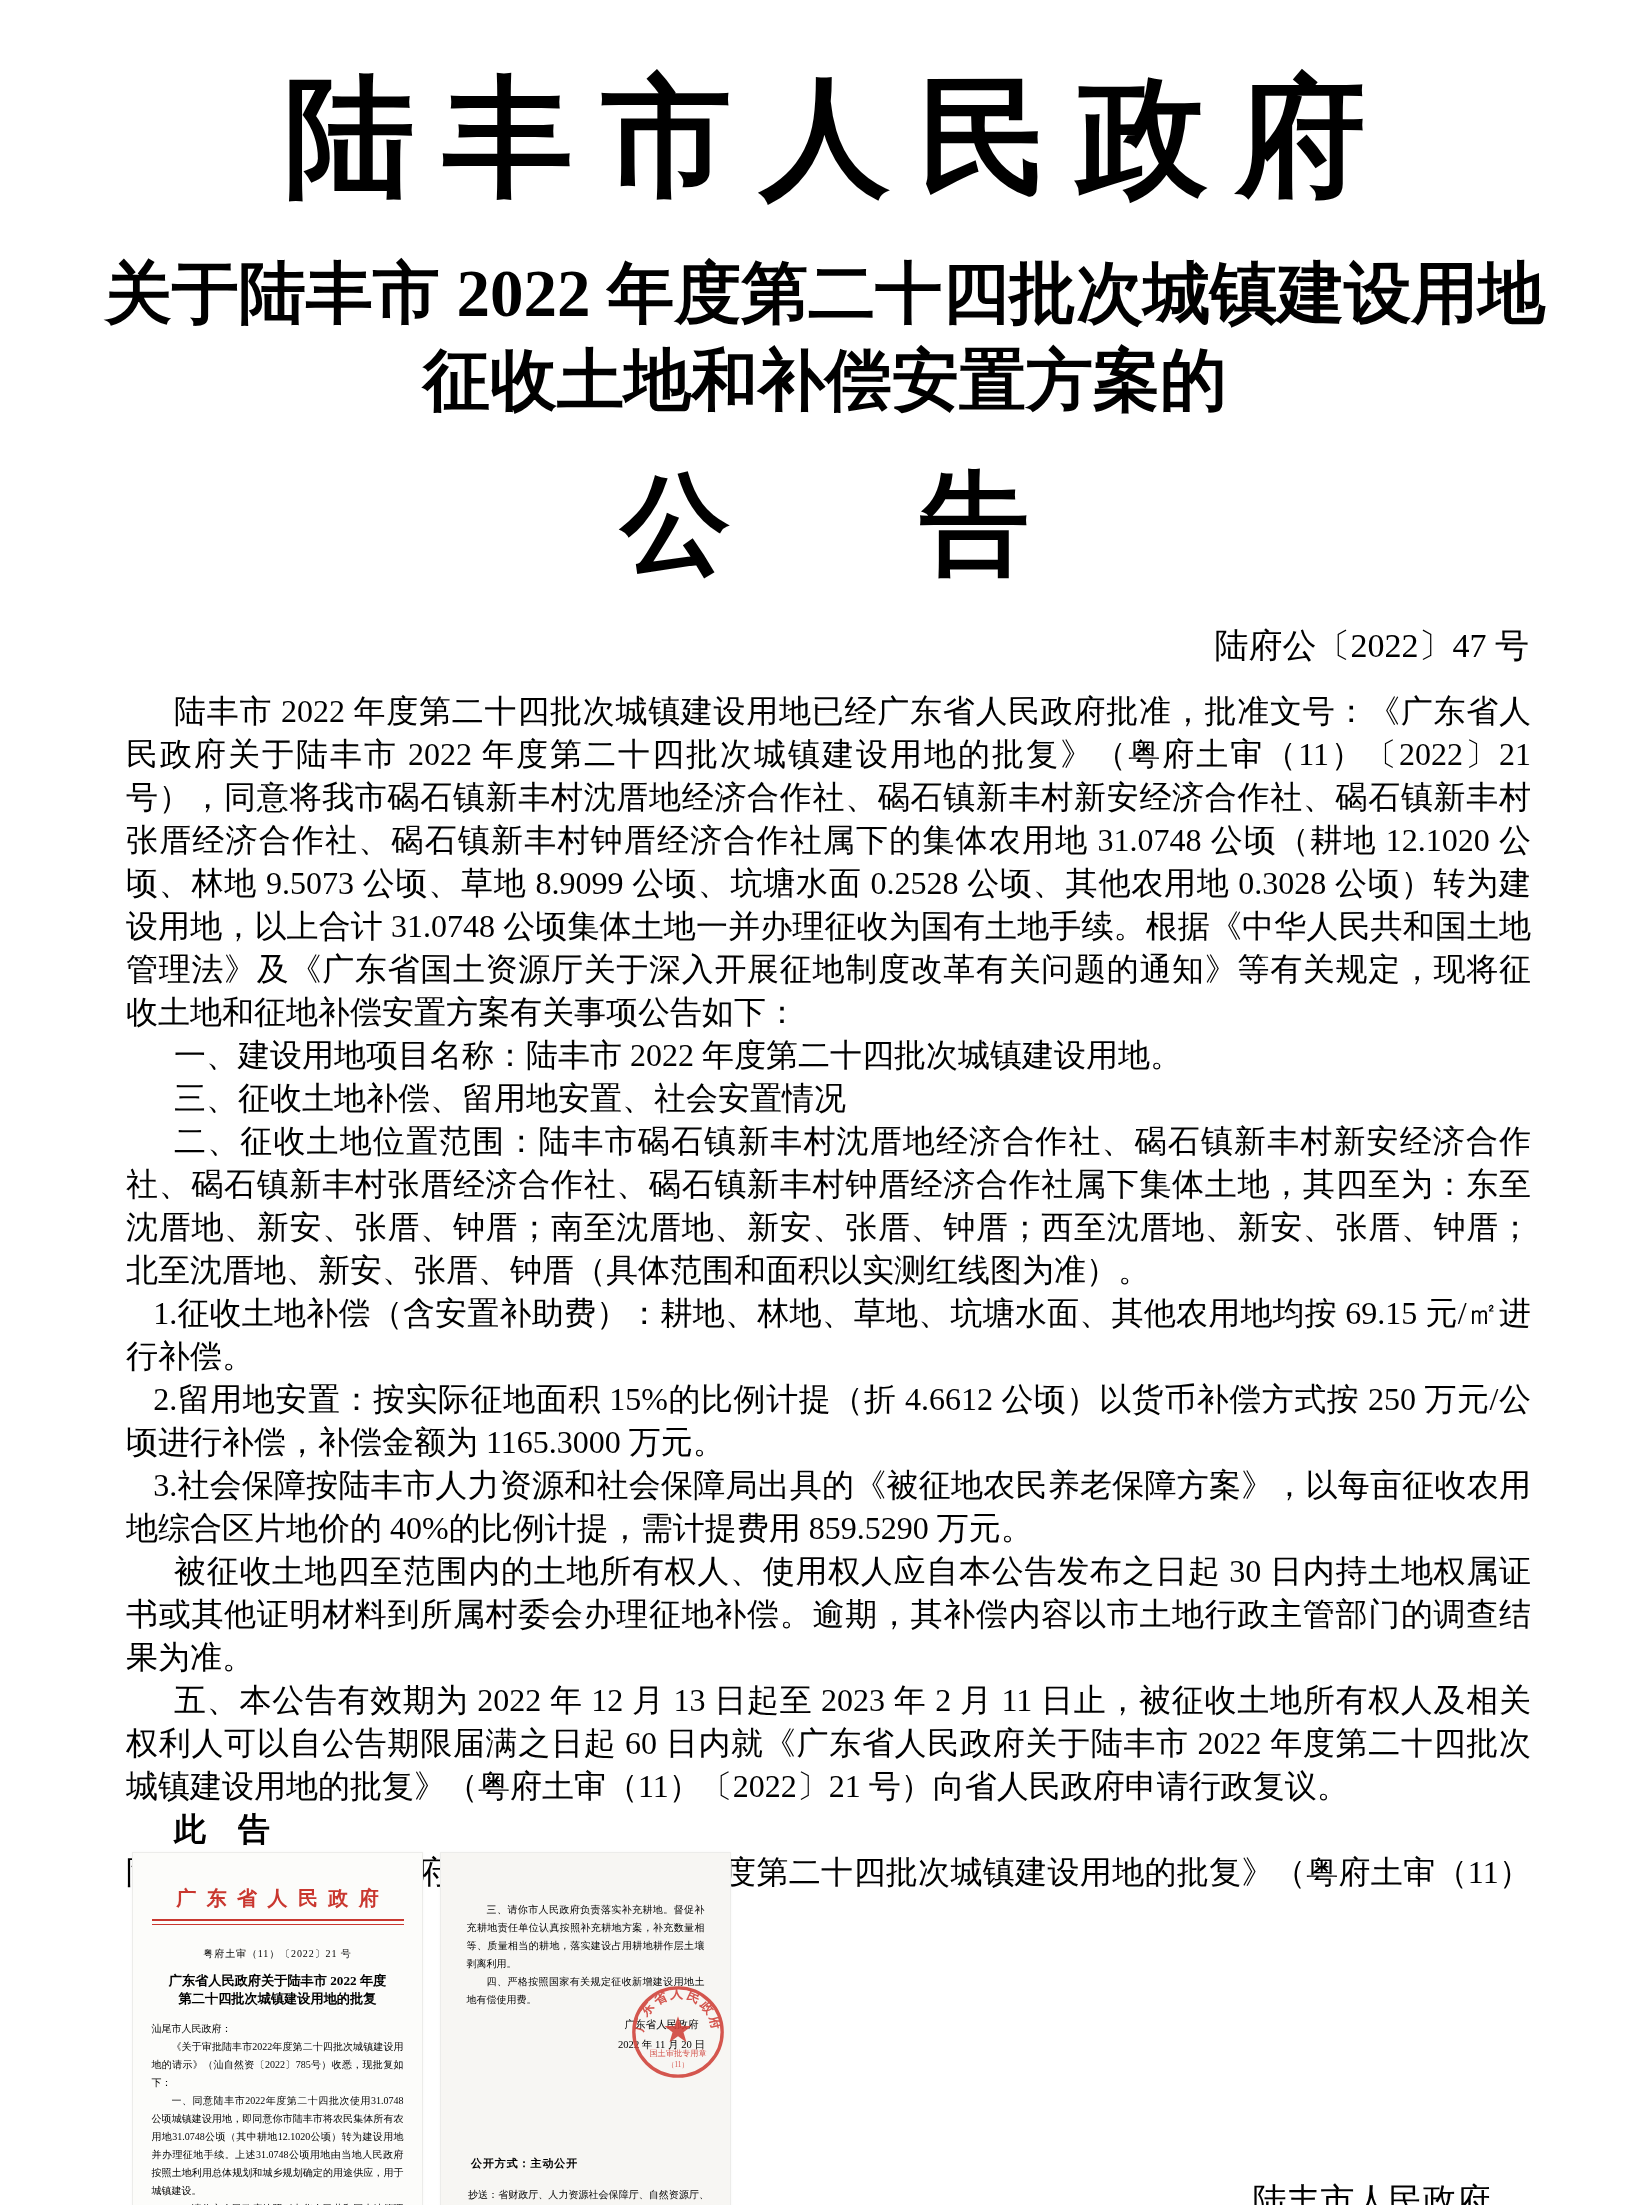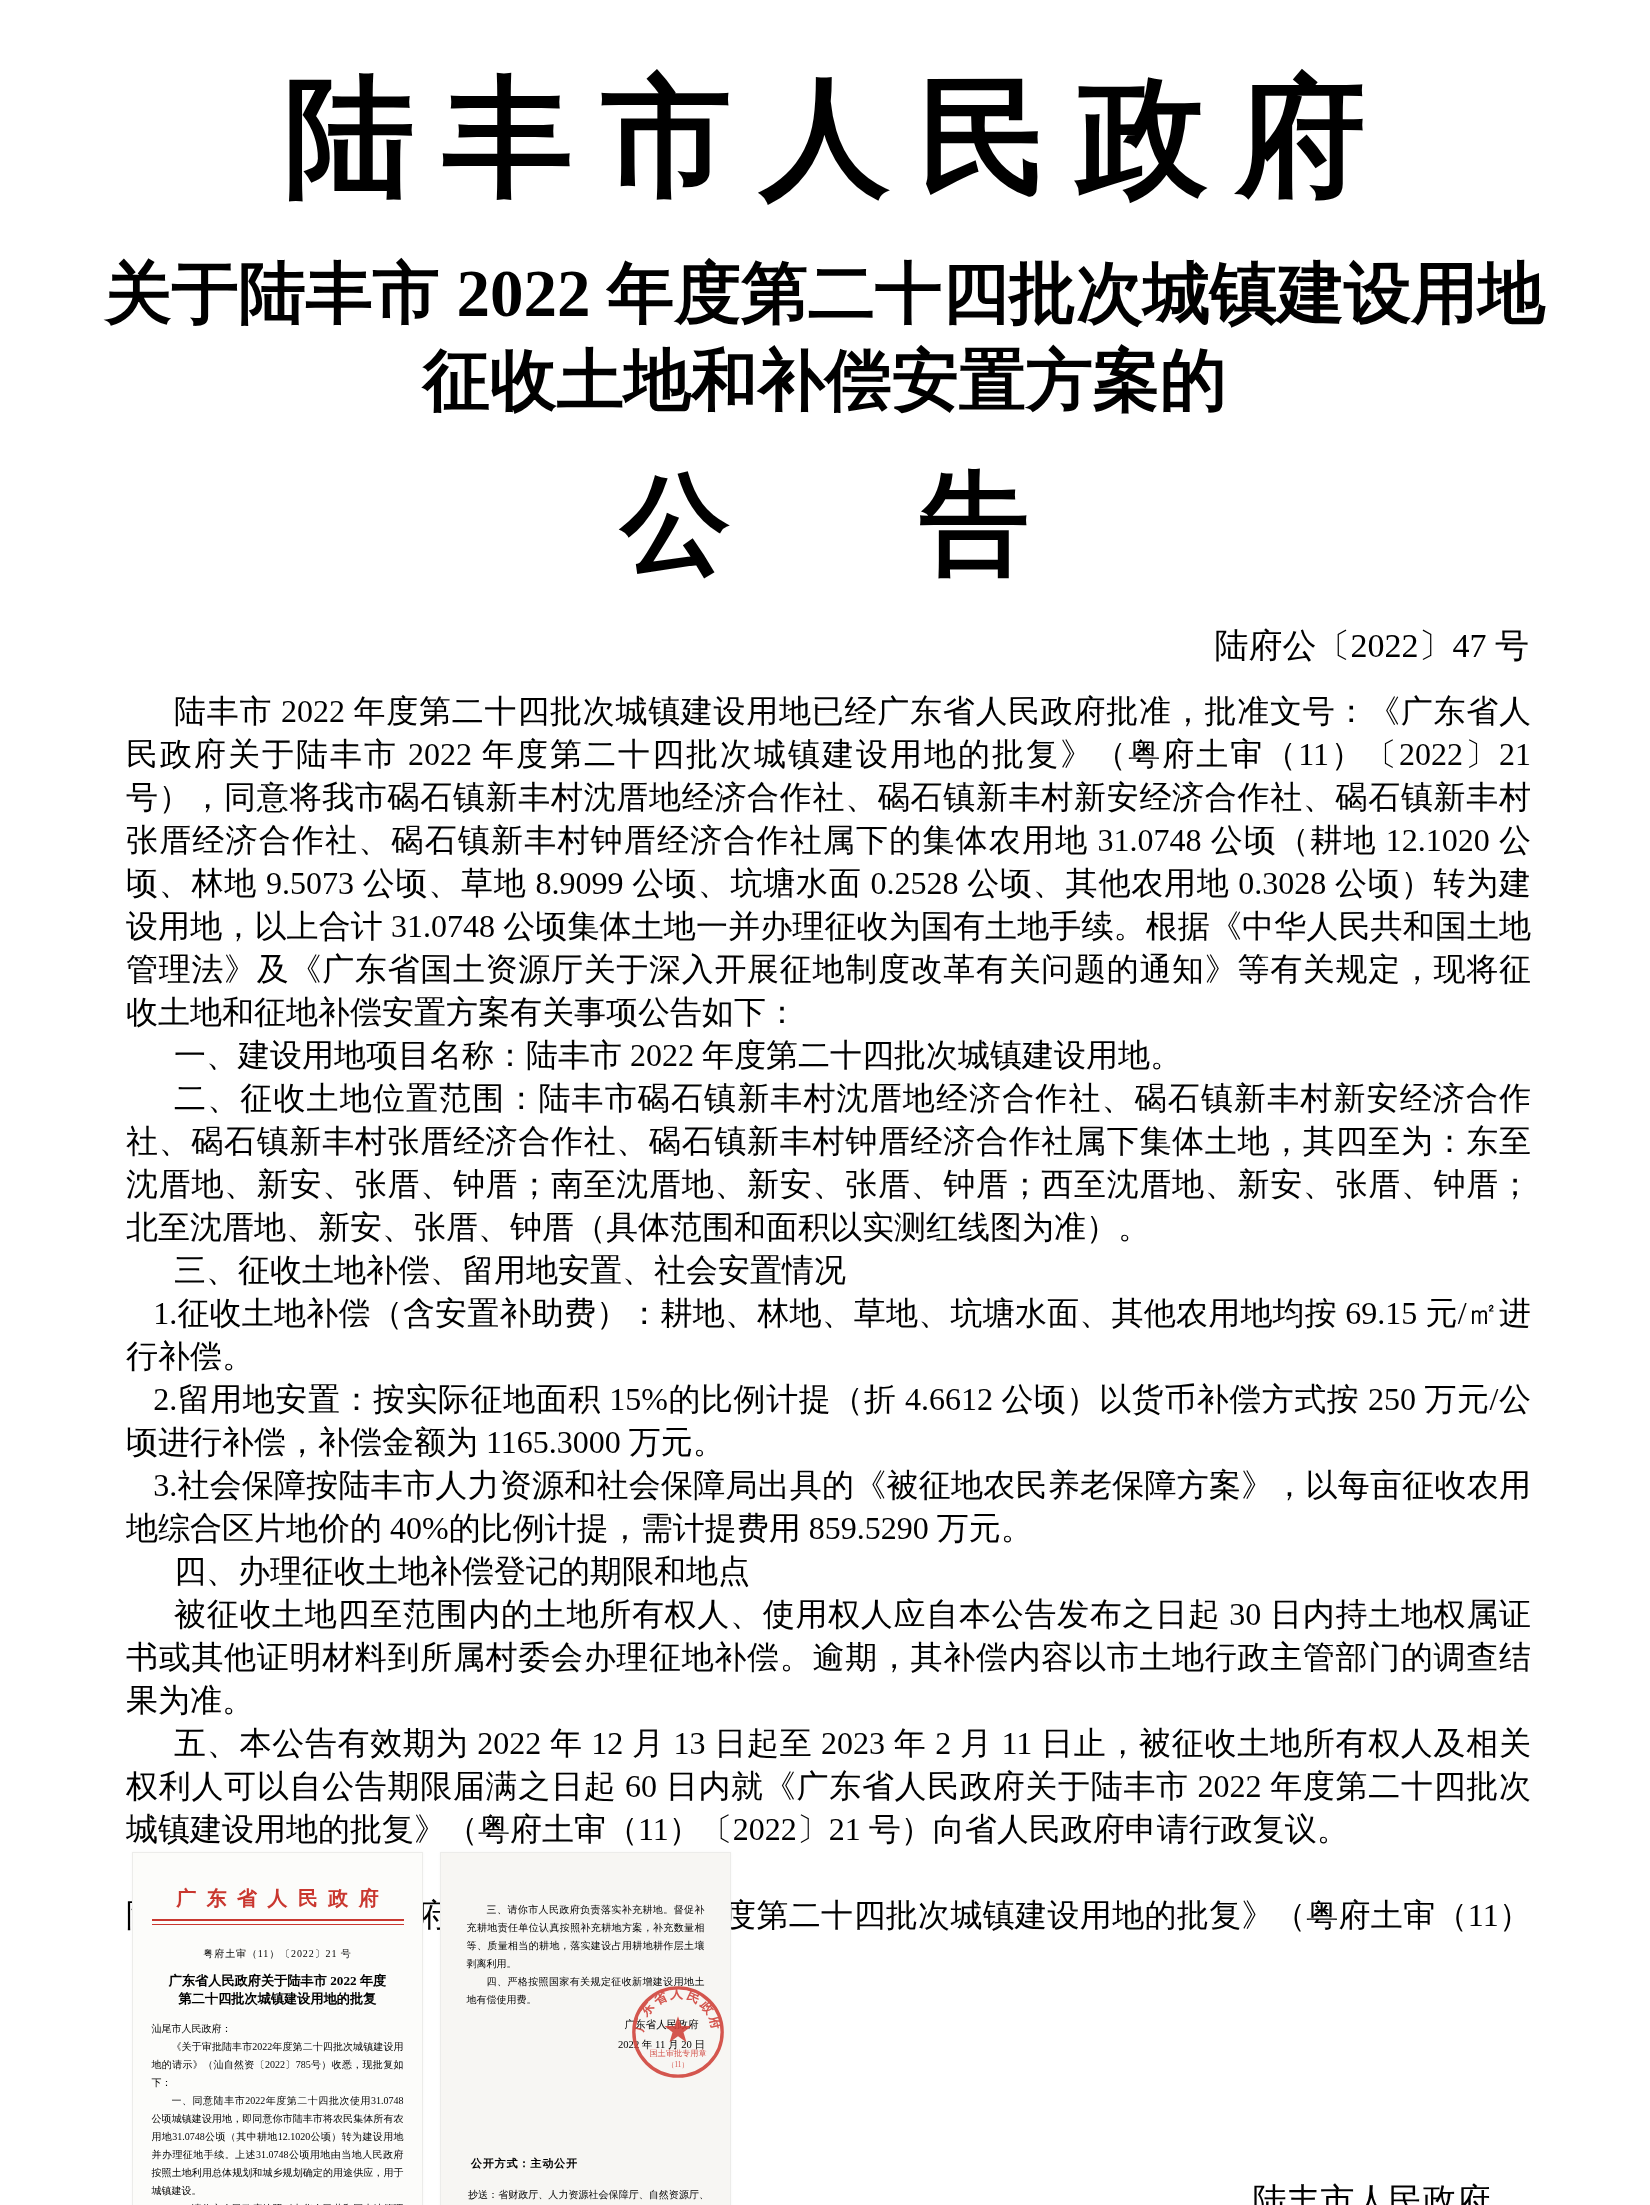--- a/index.html
+++ b/index.html
@@ -173,26 +173,25 @@
   <div class="gongao">
     <span>公</span>
     <span>告</span>
   </div>
 
   <div class="doc-no">陆府公〔2022〕47 号</div>
 
   <div class="body-text">
       <p class="ind-std">陆丰市 2022 年度第二十四批次城镇建设用地已经广东省人民政府批准，批准文号：《广东省人民政府关于陆丰市 2022 年度第二十四批次城镇建设用地的批复》（粤府土审（11）〔2022〕21 号），同意将我市碣石镇新丰村沈厝地经济合作社、碣石镇新丰村新安经济合作社、碣石镇新丰村张厝经济合作社、碣石镇新丰村钟厝经济合作社属下的集体农用地 31.0748 公顷（耕地 12.1020 公顷、林地 9.5073 公顷、草地 8.9099 公顷、坑塘水面 0.2528 公顷、其他农用地 0.3028 公顷）转为建设用地，以上合计 31.0748 公顷集体土地一并办理征收为国有土地手续。根据《中华人民共和国土地管理法》及《广东省国土资源厅关于深入开展征地制度改革有关问题的通知》等有关规定，现将征收土地和征地补偿安置方案有关事项公告如下：</p>
       <p class="ind-std">一、建设用地项目名称：陆丰市 2022 年度第二十四批次城镇建设用地。</p>
+      <p class="ind-std">三、征收土地补偿、留用地安置、社会安置情况</p>
       <p class="ind-std">二、征收土地位置范围：陆丰市碣石镇新丰村沈厝地经济合作社、碣石镇新丰村新安经济合作社、碣石镇新丰村张厝经济合作社、碣石镇新丰村钟厝经济合作社属下集体土地，其四至为：东至沈厝地、新安、张厝、钟厝；南至沈厝地、新安、张厝、钟厝；西至沈厝地、新安、张厝、钟厝；北至沈厝地、新安、张厝、钟厝（具体范围和面积以实测红线图为准）。</p>
-      <p class="ind-std">三、征收土地补偿、留用地安置、社会安置情况</p>
       <p class="ind-sub">1.征收土地补偿（含安置补助费）：耕地、林地、草地、坑塘水面、其他农用地均按 69.15 元/㎡进行补偿。</p>
       <p class="ind-sub">2.留用地安置：按实际征地面积 15%的比例计提（折 4.6612 公顷）以货币补偿方式按 250 万元/公顷进行补偿，补偿金额为 1165.3000 万元。</p>
       <p class="ind-sub">3.社会保障按陆丰市人力资源和社会保障局出具的《被征地农民养老保障方案》，以每亩征收农用地综合区片地价的 40%的比例计提，需计提费用 859.5290 万元。</p>
-      <p class="ind-std">四、办理征收土地补偿登记的期限和地点</p>
       <p class="ind-std">被征收土地四至范围内的土地所有权人、使用权人应自本公告发布之日起 30 日内持土地权属证书或其他证明材料到所属村委会办理征地补偿。逾期，其补偿内容以市土地行政主管部门的调查结果为准。</p>
       <p class="ind-std">五、本公告有效期为 2022 年 12 月 13 日起至 2023 年 2 月 11 日止，被征收土地所有权人及相关权利人可以自公告期限届满之日起 60 日内就《广东省人民政府关于陆丰市 2022 年度第二十四批次城镇建设用地的批复》（粤府土审（11）〔2022〕21 号）向省人民政府申请行政复议。</p>
       <p class="cigao">此　告</p>
       <p class="flush">附：《广东省人民政府关于陆丰市 2022 年度第二十四批次城镇建设用地的批复》（粤府土审（11）〔2022〕21 号）</p>
     </div>
 
   <div class="att att1">
     <div class="red-head">广东省人民政府</div>
     <div class="red-rule"></div>
     <div class="doc-no-sm">粤府土审（11）〔2022〕21 号</div>

